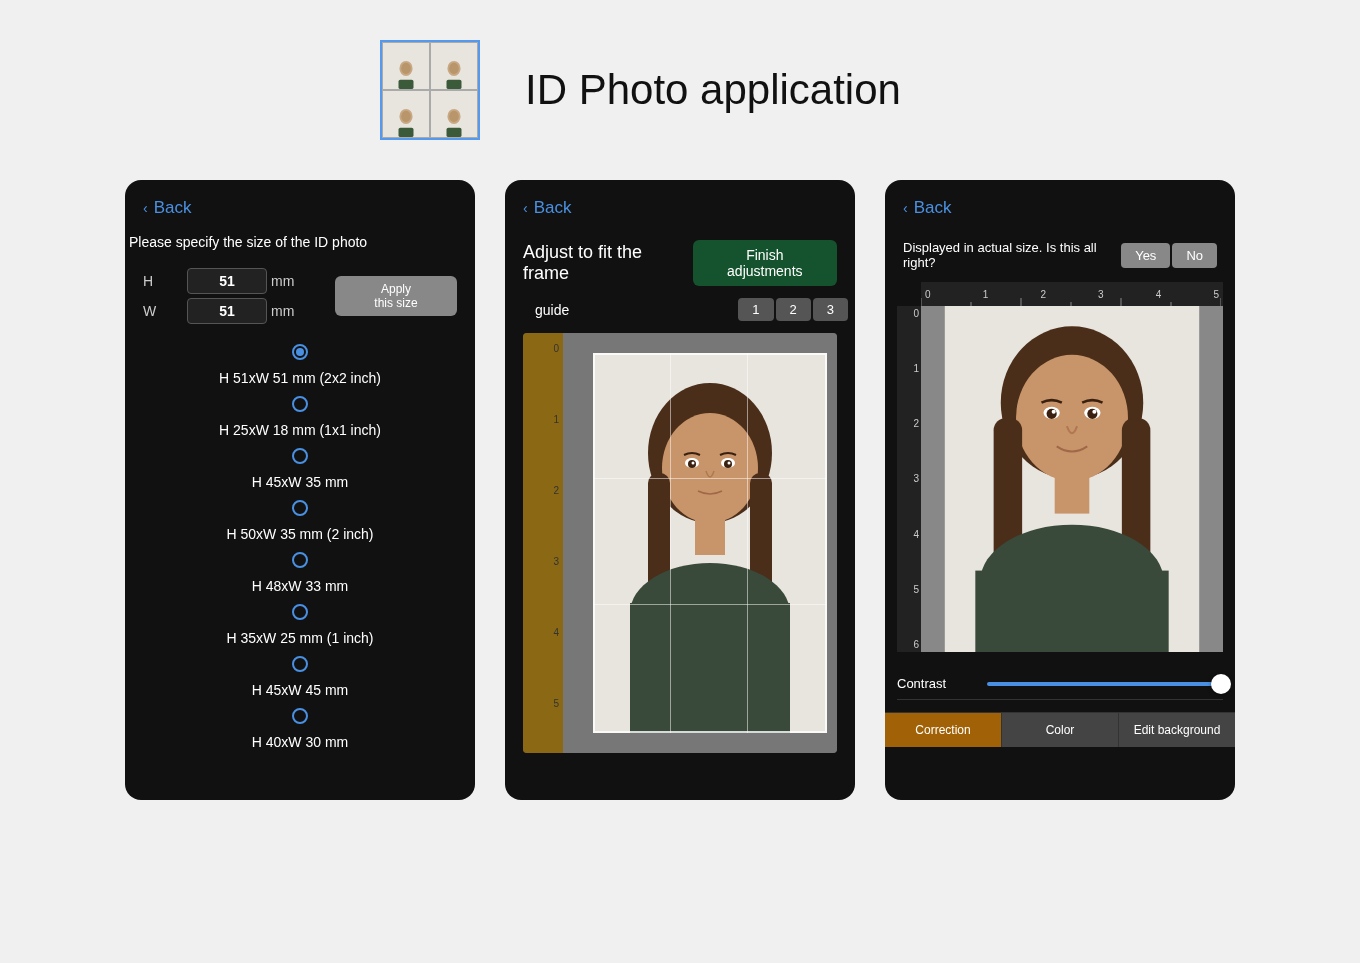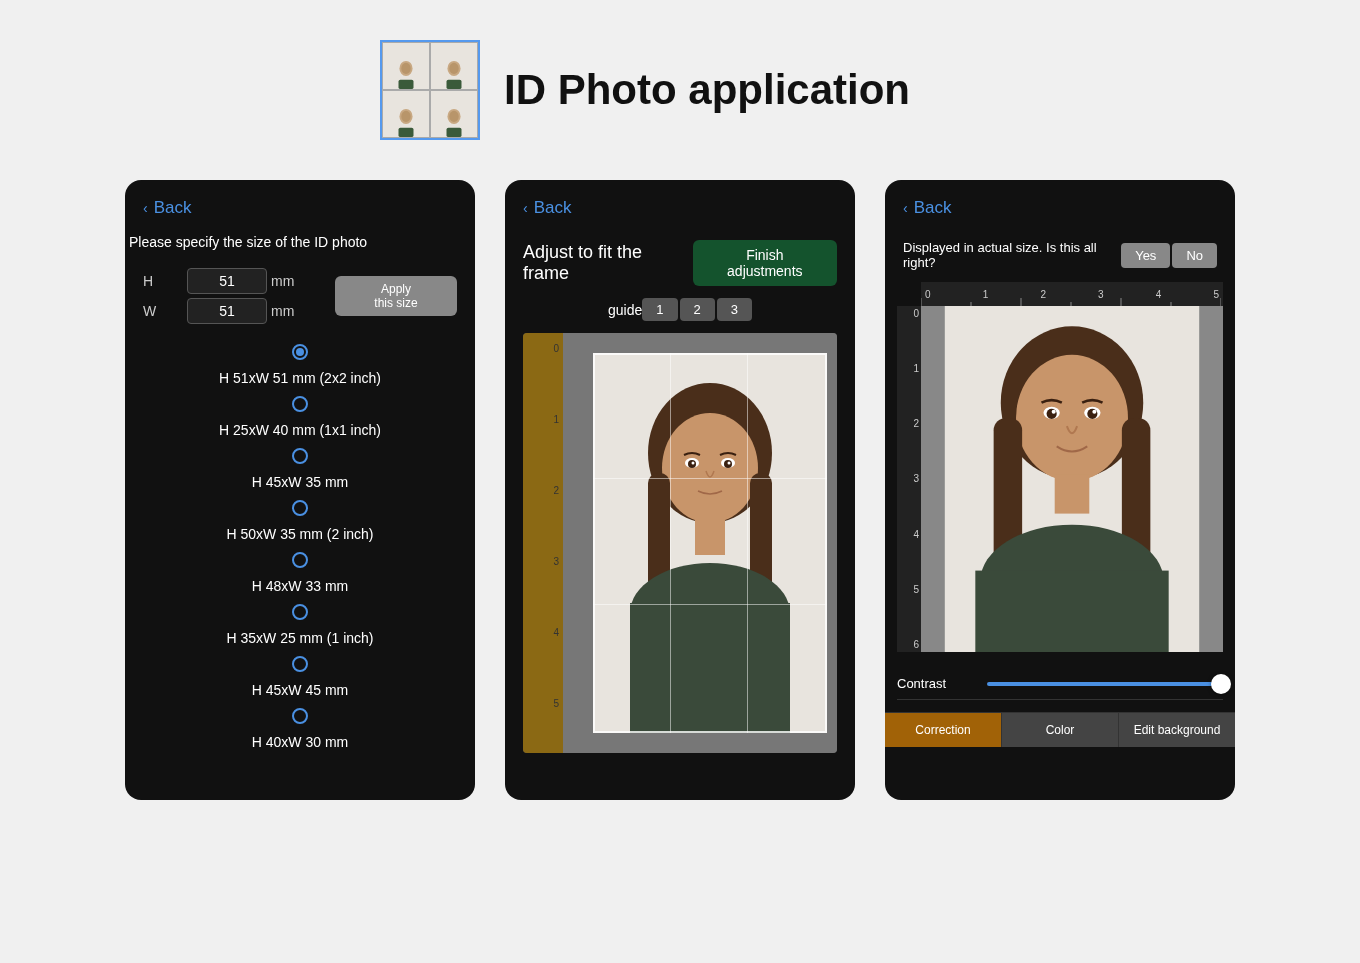--- a/index.html
+++ b/index.html
@@ -12,22 +12,23 @@
 
     
     .header {
       display: flex;
       align-items: center;
       padding: 40px 0 40px 380px;
       gap: 24px;
     }
     .header-title {
       font-size: 42px;
-      font-weight: 700;
+      font-weight: 400;
       color: #111;
+      margin-left: 21px;
     }
 
     
     .panels {
       display: flex;
       gap: 30px;
       padding: 0 60px;
       justify-content: center;
     }
 
@@ -72,20 +73,21 @@
       font-size: 14px;
     }
     .size-label { color: #ccc; }
     .size-value {
       background: #222;
       border: 1px solid #555;
       border-radius: 4px;
       padding: 4px 4px;
       color: #fff;
       text-align: center;
+      font-weight: bold;
     }
     .size-unit { color: #ccc; }
     .apply-btn {
       background: #888;
       border: none;
       border-radius: 6px;
       color: #fff;
       padding: 6px 10px;
       font-size: 12px;
       cursor: pointer;
@@ -142,22 +144,23 @@
       border: none;
       border-radius: 6px;
       color: #fff;
       padding: 7px 14px;
       font-size: 14px;
       cursor: pointer;
     }
     .guide-row {
       display: flex;
       align-items: center;
-      justify-content: center;
-      padding: 0 19px 12px;
+      justify-content: space-between;
+      padding: 0 7px 12px;
+      margin-left: 23px;
     }
     .guide-label { font-size: 14px; color: #fff; }
     .guide-tabs {
       display: flex;
       gap: 2px;
     }
     .guide-tab {
       background: #555;
       border: none;
       border-radius: 4px;
@@ -341,21 +344,21 @@
       <span class="size-unit">mm</span>
     </div>
 
     <div class="radio-list">
     <div class="radio-item">
       <div class="radio-circle checked"></div>
       <span>H 51xW 51 mm (2x2 inch)</span>
     </div>
         <div class="radio-item">
       <div class="radio-circle "></div>
-      <span>H 25xW 40 mm (1x1 inch)</span>
+      <span>H 25xW 18 mm (1x1 inch)</span>
     </div>
         <div class="radio-item">
       <div class="radio-circle "></div>
       <span>H 45xW 35 mm</span>
     </div>
         <div class="radio-item">
       <div class="radio-circle "></div>
       <span>H 50xW 35 mm (2 inch)</span>
     </div>
         <div class="radio-item">

